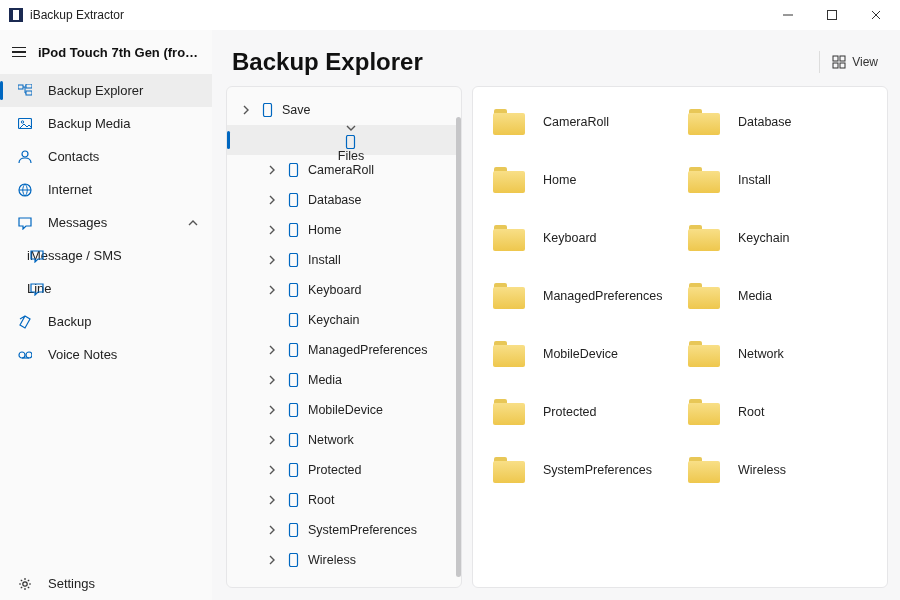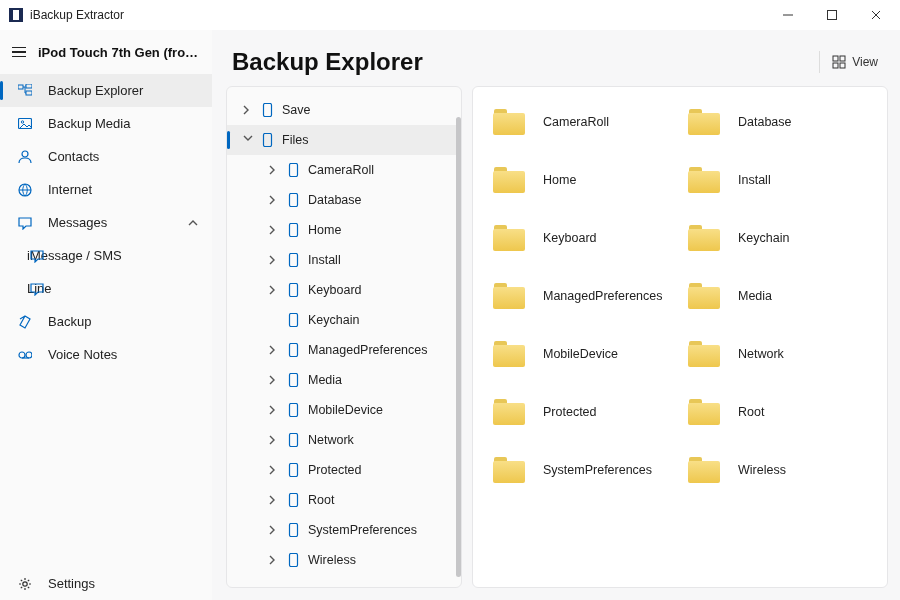--- a/index.html
+++ b/index.html
@@ -39,21 +39,21 @@
   .page-title { font-size:24px; font-weight:600; color:#111; flex:1;}
   .header-btn { display:flex; align-items:center; gap:6px; padding:6px 10px; font-size:12px; color:#333; cursor:pointer;}
   .header-divider{ width:1px; height:22px; background:#ddd; margin:0 2px;}
   
   .panels { flex:1; display:flex; gap:10px; overflow:hidden; }
   .tree-panel { width:236px; border:1px solid #e6e6e8; border-radius:6px; background:#fafafa; padding:8px 0; position:relative; overflow:hidden;}
   .tree-scroll{ position:absolute; right:0; top:30px; bottom:10px; width:5px; background:#c6c6c8; border-radius:3px;}
   .tree-row { display:flex; align-items:center; height:30px; font-size:12.5px; cursor:pointer; position:relative;}
   .tree-row.depth0 { padding-left:14px; }
   .tree-row.depth1 { padding-left:40px; }
-  .tree-row.sel { background:#ededed;}
+  .tree-row.sel { background:#ededed;flex-direction:column;}
   .tree-row.sel::before{content:""; position:absolute; left:0; top:6px; bottom:6px; width:3px; background:#0067C0; border-radius:2px;}
   .tree-chev { width:14px; color:#555; display:flex; justify-content:center;}
   .tree-chev.spacer{ visibility:hidden;}
   .tree-icon { margin:0 8px 0 6px; color:#0067C0;}
   
   .grid-panel { flex:1; border:1px solid #e6e6e8; border-radius:6px; background:#fff; padding:22px 20px; overflow:hidden;}
   .grid { display:grid; grid-template-columns: 1fr 1fr; row-gap:32px; column-gap:16px;}
   .folder-item { display:flex; align-items:center; gap:18px; font-size:12.5px;}
   .folder-icon { width:32px; height:26px; position:relative;}
   .folder-icon .tab{ position:absolute; top:0; left:1px; width:13px; height:5px; background:#e8c757; border-radius:2px 2px 0 0;}

